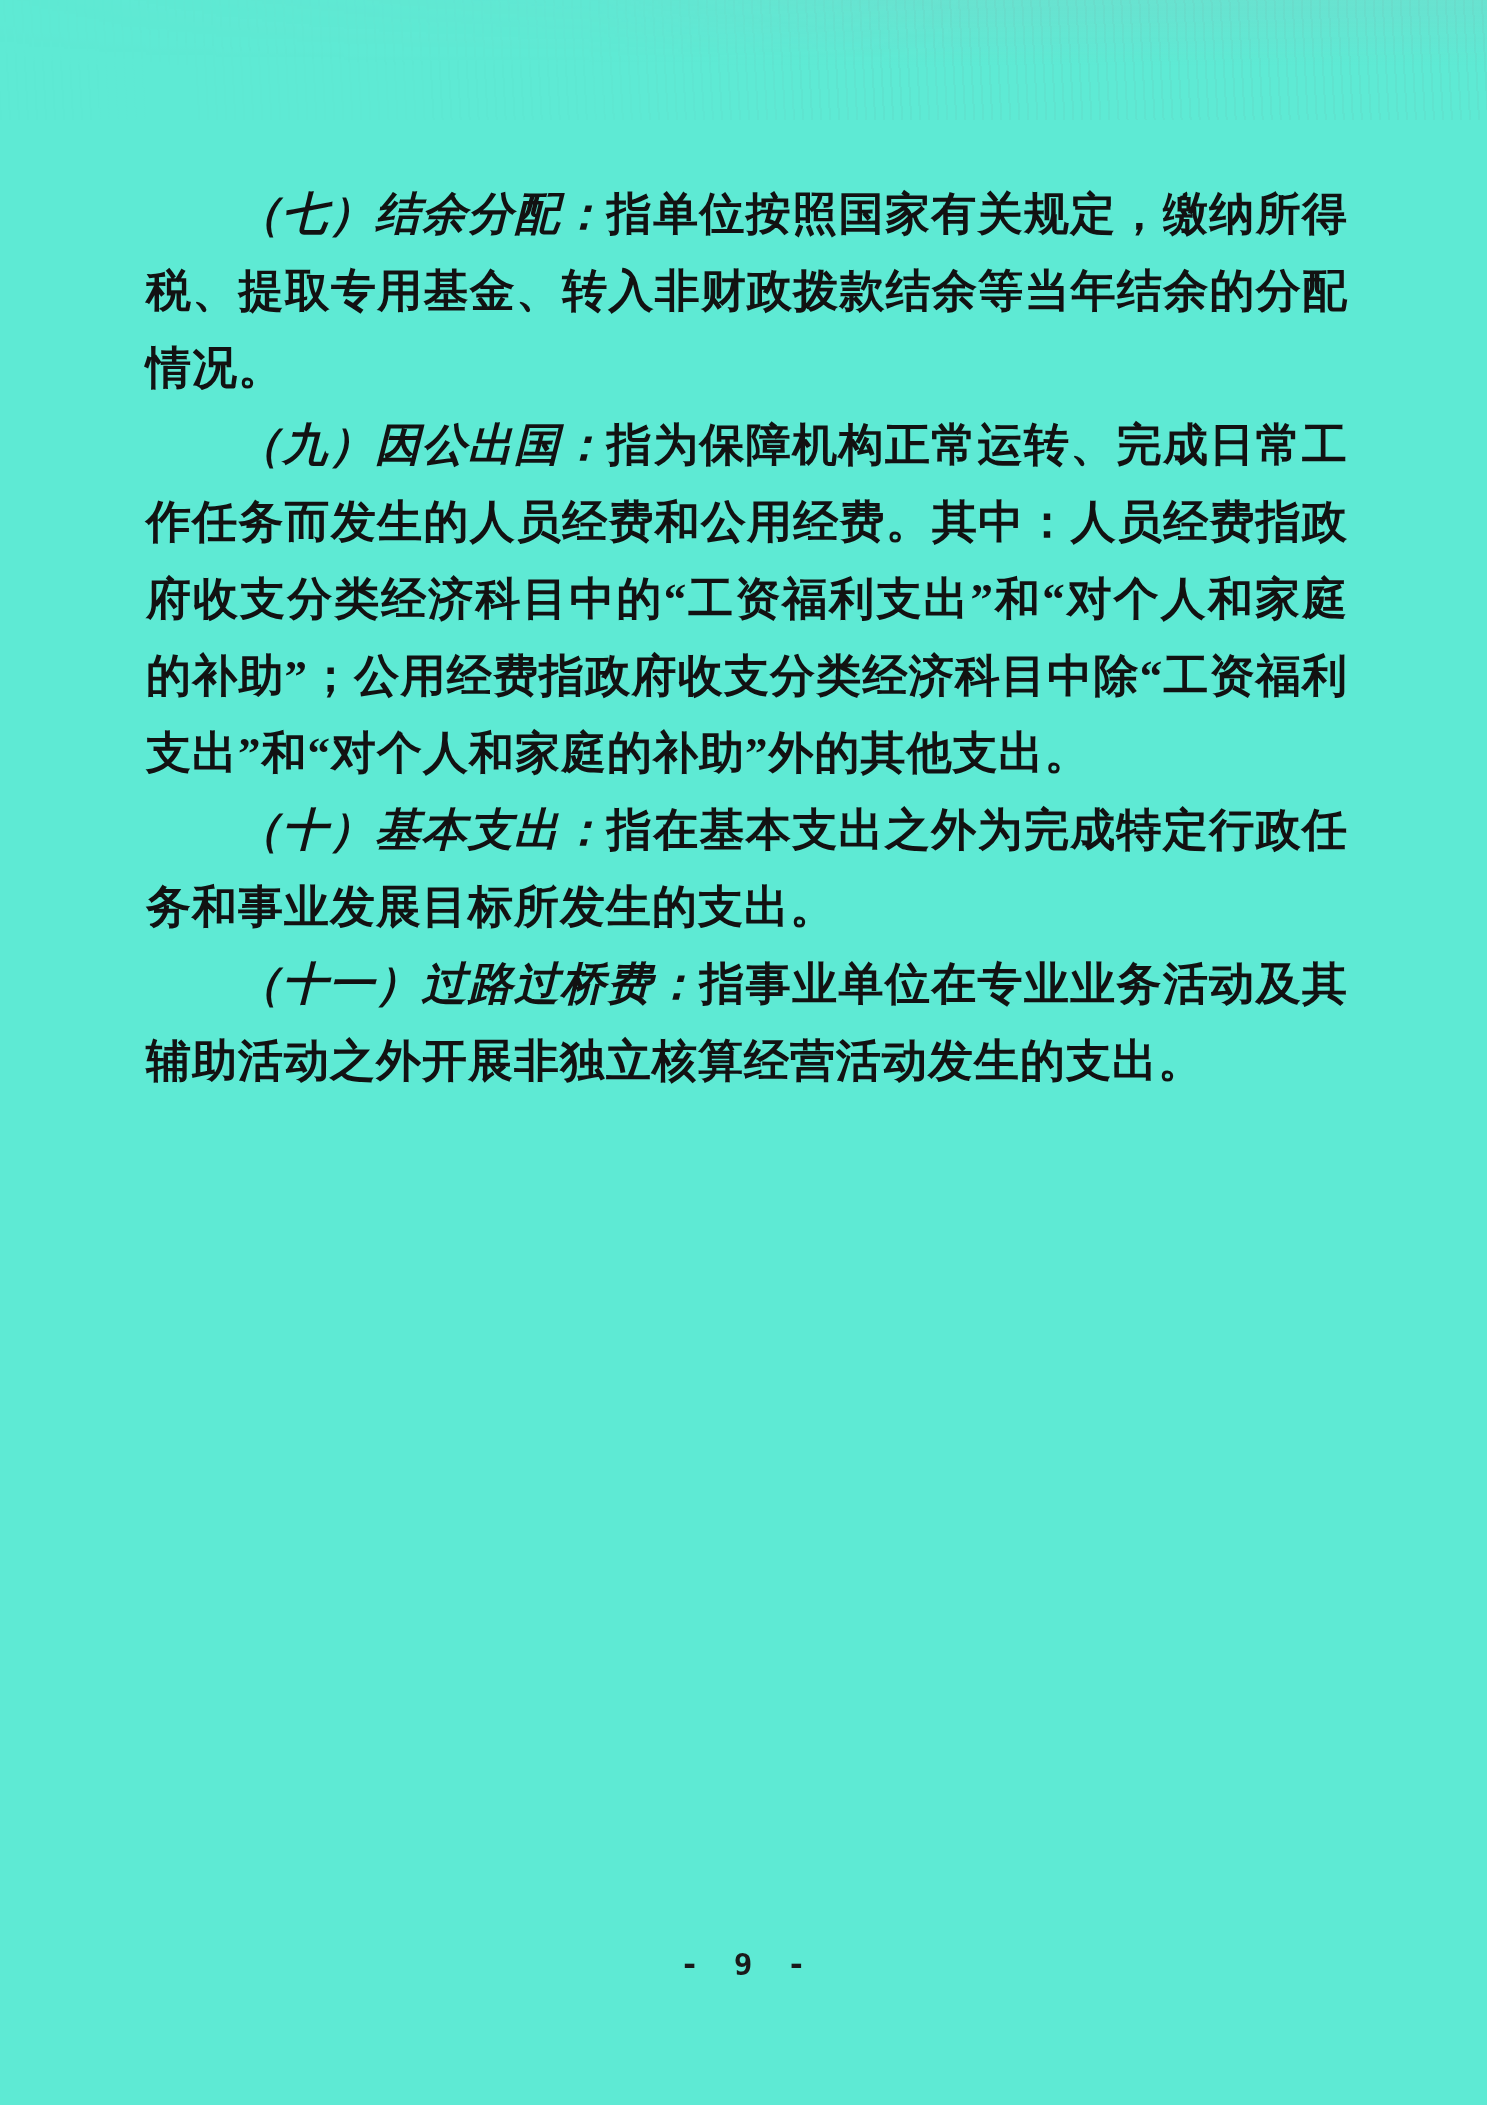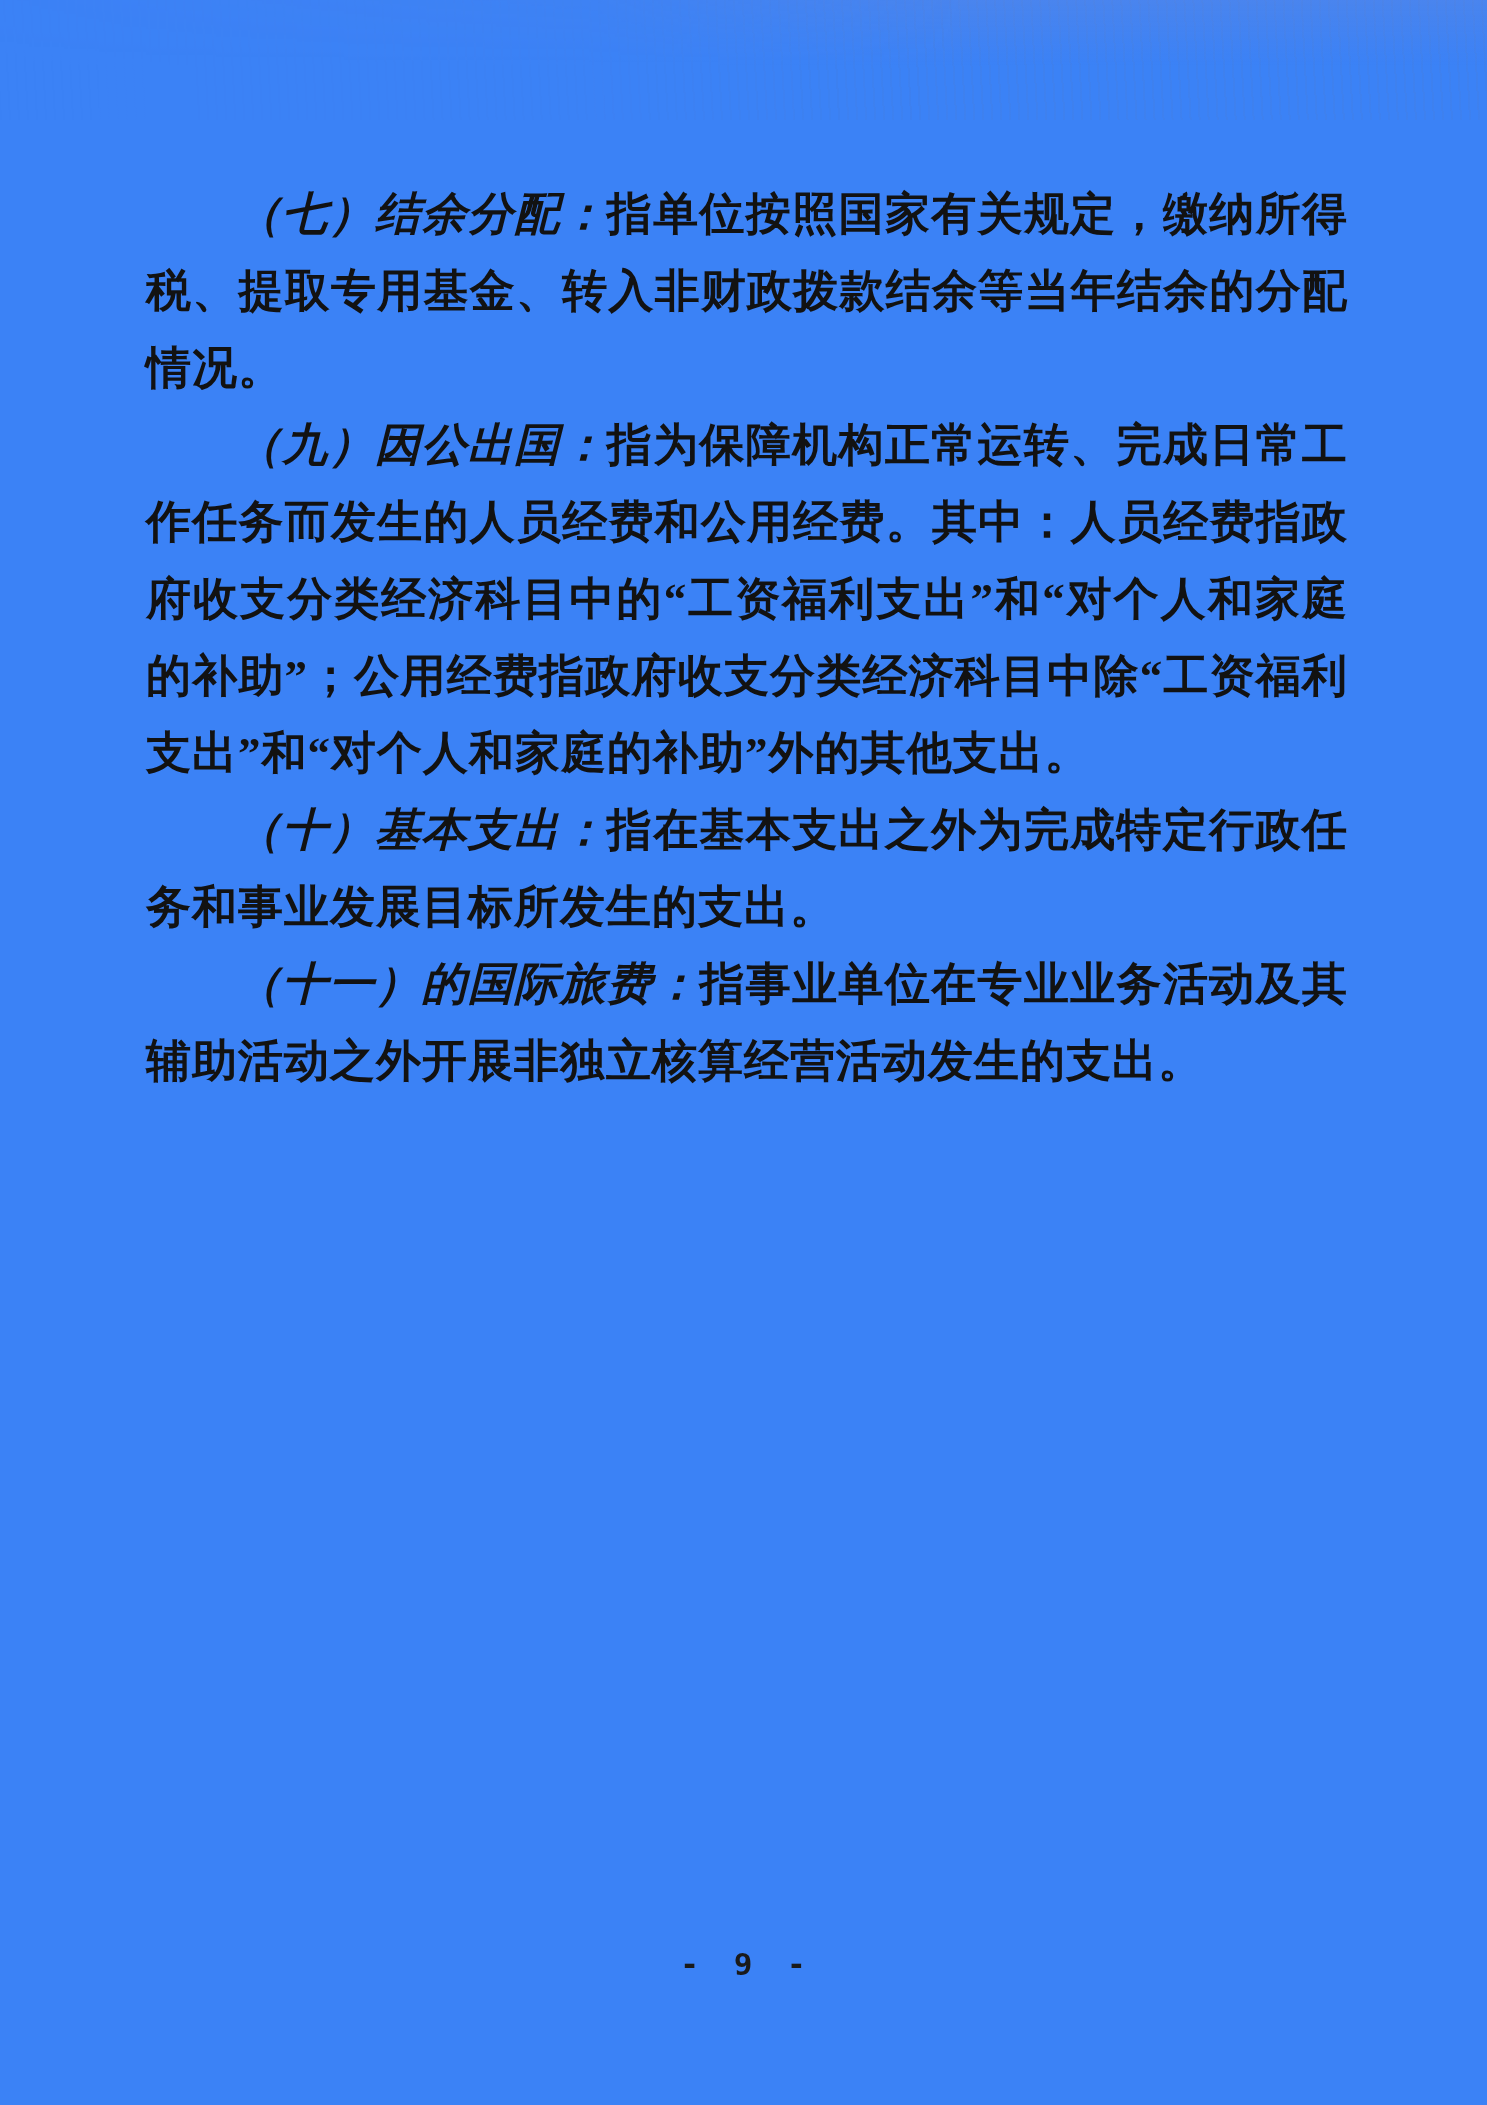--- a/index.html
+++ b/index.html
@@ -5,21 +5,21 @@
   html, body {
     margin: 0;
     padding: 0;
     background: #e8e8e8;
   }
   .page {
     position: relative;
     width: 1487px;
     height: 2105px;
     margin: 0 auto;
-    background: #3b82f6;
+    background: #5eead4;
     overflow: hidden;
     font-family: "Liberation Serif", "DejaVu Serif", serif;
     color: #121212;
   }
   
   .scan-noise {
     position: absolute;
     top: 0; left: 0; right: 0;
     height: 120px;
     background:
@@ -74,20 +74,20 @@
 
   <main class="content">
 
     <p class="para"><span class="para-lead">（七）结余分配：</span><span class="para-body">指单位按照国家有关规定，缴纳所得税、提取专用基金、转入非财政拨款结余等当年结余的分配情况。</span></p>
 
 
     <p class="para"><span class="para-lead">（九）因公出国：</span><span class="para-body">指为保障机构正常运转、完成日常工作任务而发生的人员经费和公用经费。其中：人员经费指政府收支分类经济科目中的“工资福利支出”和“对个人和家庭的补助”；公用经费指政府收支分类经济科目中除“工资福利支出”和“对个人和家庭的补助”外的其他支出。</span></p>
 
     <p class="para"><span class="para-lead">（十）基本支出：</span><span class="para-body">指在基本支出之外为完成特定行政任务和事业发展目标所发生的支出。</span></p>
 
-    <p class="para"><span class="para-lead">（十一）的国际旅费：</span><span class="para-body">指事业单位在专业业务活动及其辅助活动之外开展非独立核算经营活动发生的支出。</span></p>
+    <p class="para"><span class="para-lead">（十一）过路过桥费：</span><span class="para-body">指事业单位在专业业务活动及其辅助活动之外开展非独立核算经营活动发生的支出。</span></p>
 
 
   </main>
 
   <footer class="page-footer">- 9 -</footer>
 
 </div>
 
 </body></html>

